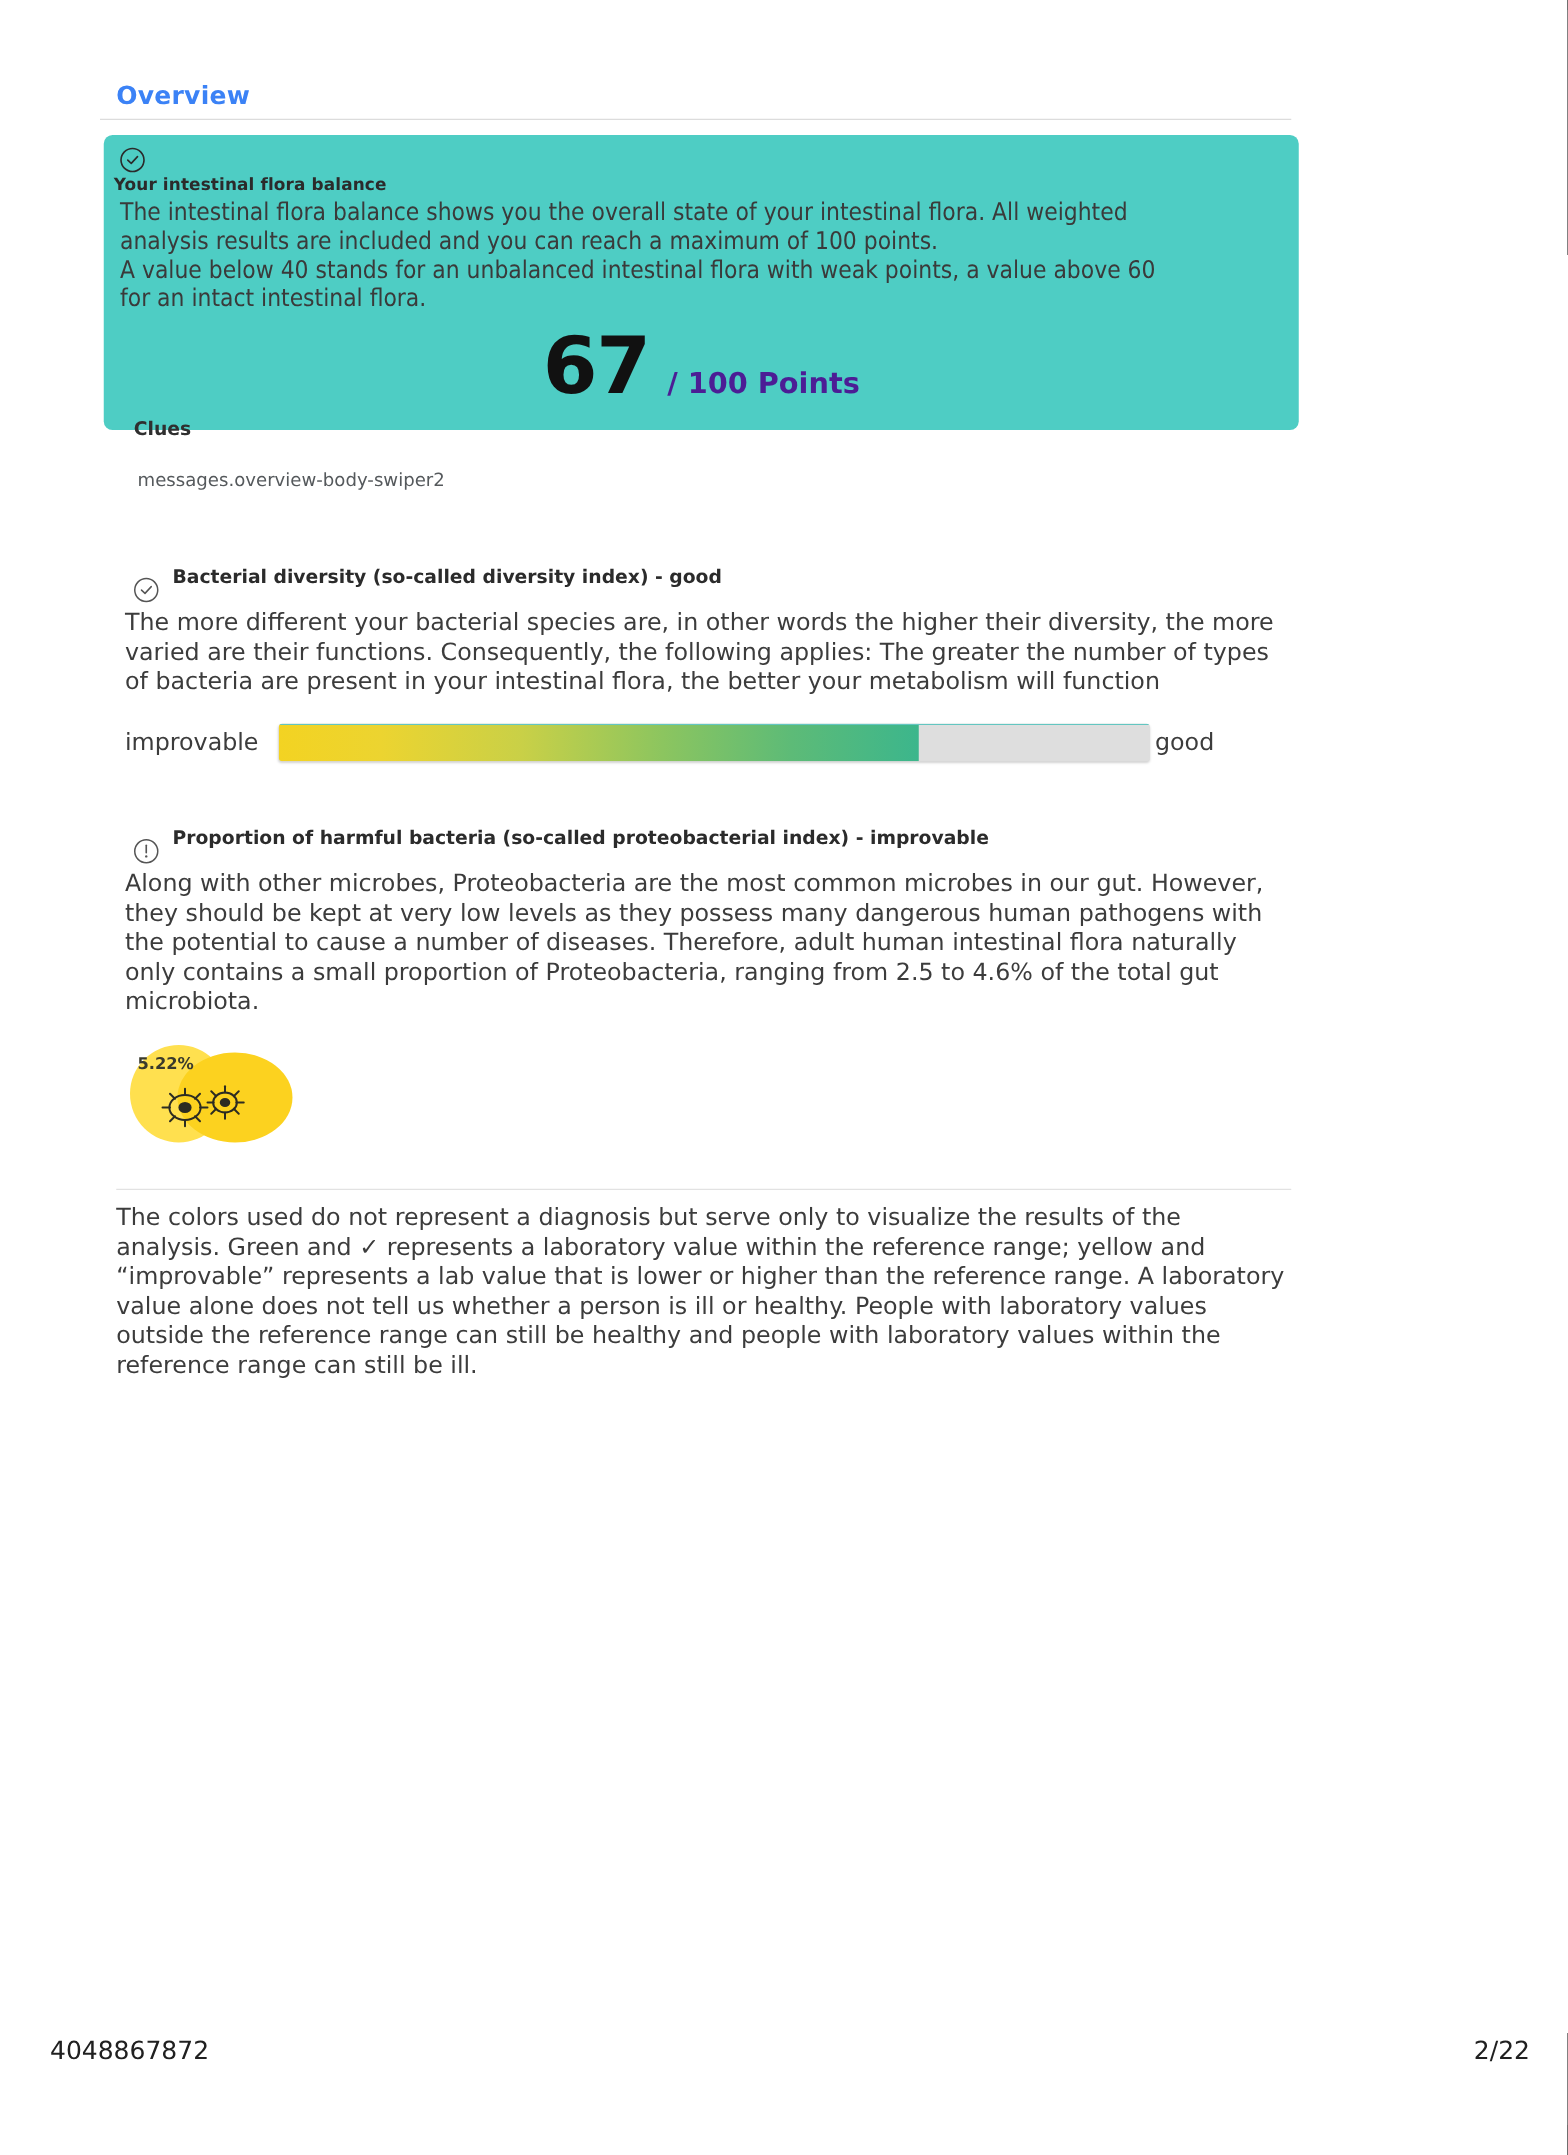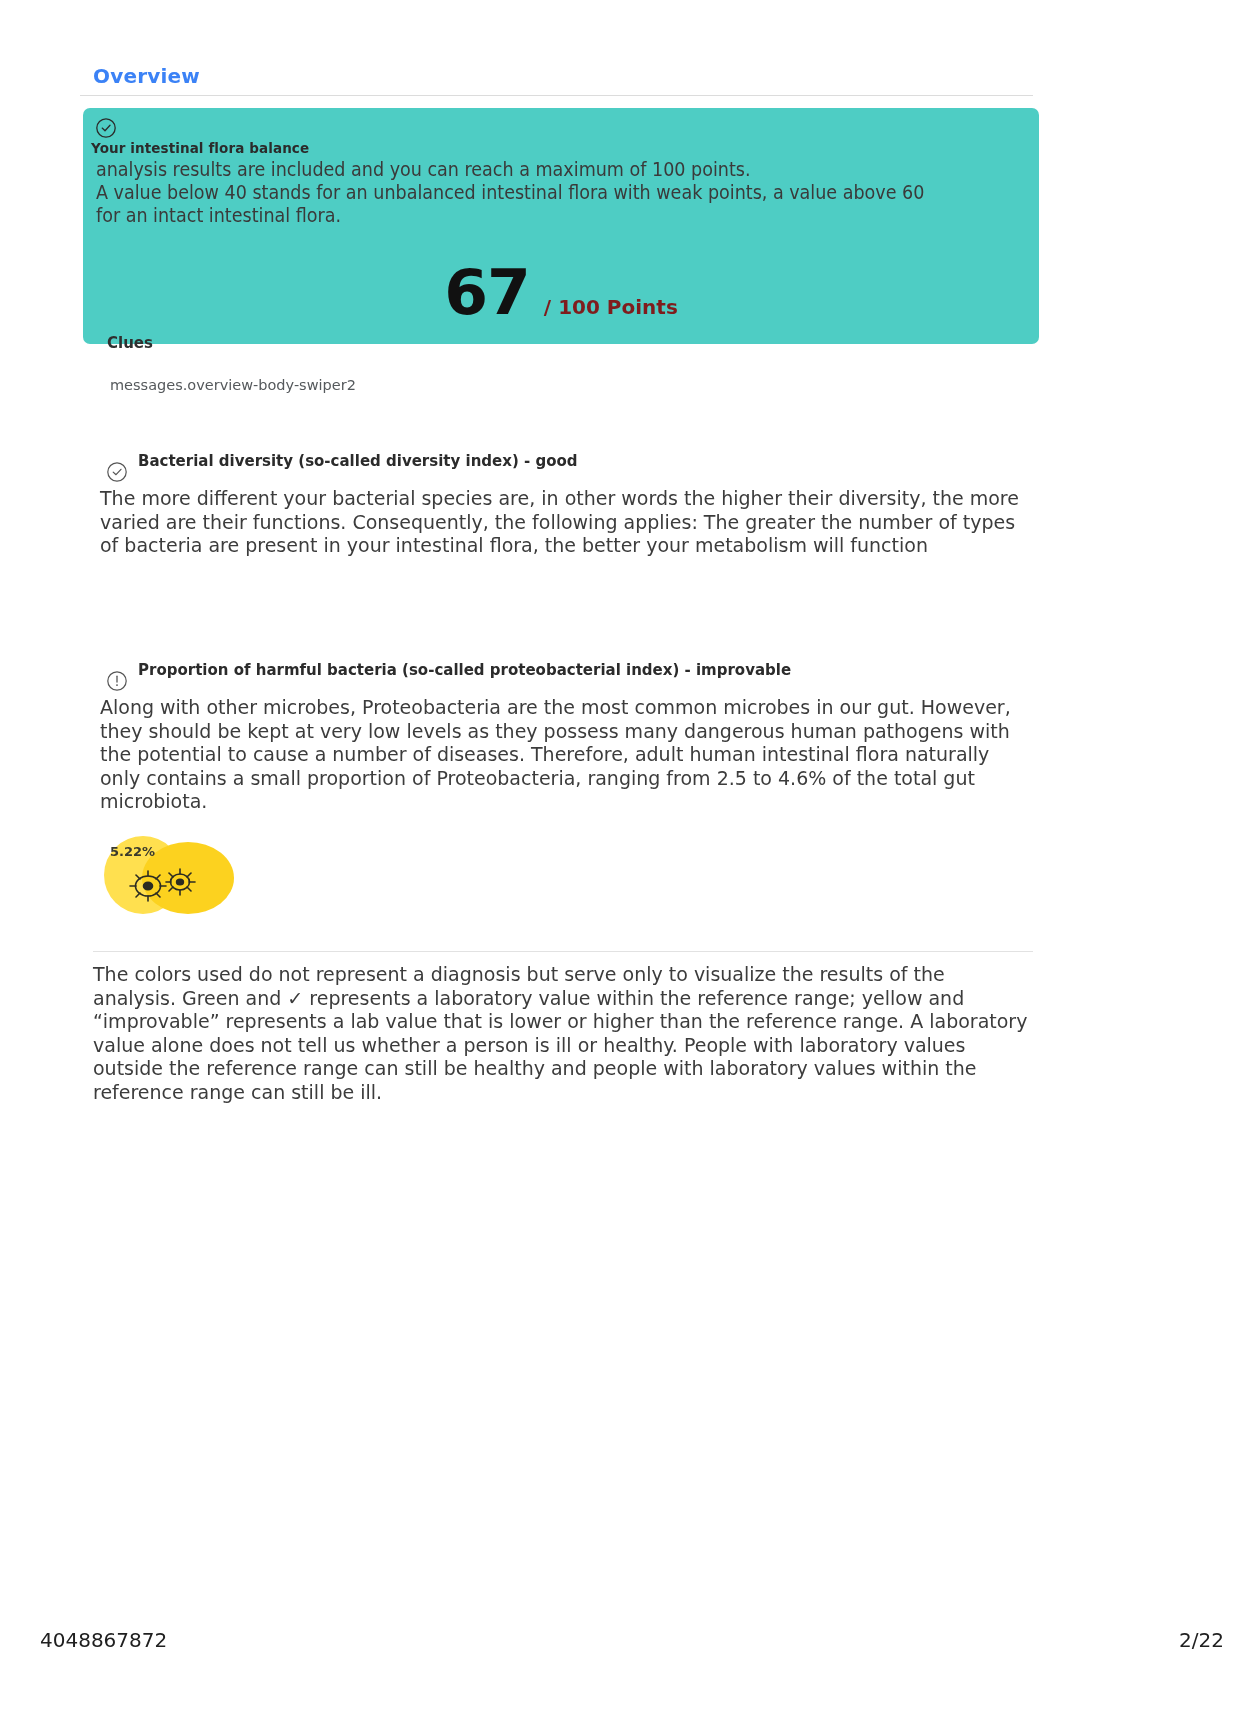--- a/index.html
+++ b/index.html
@@ -94,23 +94,23 @@
   }
   .hero-score {
     font-size: 63px;
     font-weight: bold;
     color: #111;
     vertical-align: baseline;
     letter-spacing: -1px;
     margin-top: 32px;
   }
   .hero-score-unit {
-    font-size: 20px;
-    font-weight: bold;
-    color: #7f1d1d;
+    font-size: 23px;
+    font-weight: bold;
+    color: #4c1d95;
     margin-left: 14px;
   }
 
   
   .clues-title {
     position: absolute;
     left: 107px;
     top: 326px;
     font-size: 15px;
     font-weight: bold;
@@ -293,20 +293,21 @@
 
     <div class="hero">
       <span class="hero-icon">
         <svg width="24" height="24" viewBox="0 0 24 24" fill="none">
           <circle cx="12" cy="12" r="9.2" stroke="#2b2b2b" stroke-width="1.3" fill="none"></circle>
           <path d="M8.2 12.1 L11 14.7 L16 9.3" stroke="#2b2b2b" stroke-width="1.3" fill="none" stroke-linecap="round" stroke-linejoin="round"></path>
         </svg>
       </span>
       <div class="hero-label">Your intestinal flora balance</div>
       <div class="hero-body">
+        <p>The intestinal flora balance shows you the overall state of your intestinal flora. All weighted</p>
         <p>analysis results are included and you can reach a maximum of 100 points.</p>
         <p>A value below 40 stands for an unbalanced intestinal flora with weak points, a value above 60</p>
         <p>for an intact intestinal flora.</p>
       </div>
       <div class="hero-score-wrap">
         <span class="hero-score">67</span><span class="hero-score-unit">/ 100 Points</span>
       </div>
     </div>
 
     <div class="clues-title">Clues</div>
@@ -317,20 +318,27 @@
         <svg width="24" height="24" viewBox="0 0 24 24" fill="none">
           <circle cx="12" cy="12" r="9.2" stroke="#555" stroke-width="1.2" fill="none"></circle>
           <path d="M8.2 12.1 L11 14.7 L16 9.3" stroke="#555" stroke-width="1.2" fill="none" stroke-linecap="round" stroke-linejoin="round"></path>
         </svg>
       </span>
       <span class="sh-text">Bacterial diversity (so-called diversity index) - good</span>
     </div>
 
     <div class="body-text" style="left:100px; top:479px; width:925px;">The more different your bacterial species are, in other words the higher their diversity, the more varied are their functions. Consequently, the following applies: The greater the number of types of bacteria are present in your intestinal flora, the better your metabolism will function</div>
 
+    <div class="meter-row">
+      <span class="meter-label left">improvable</span>
+      <div class="meter-track">
+        <div class="meter-fill" style="width: 73.5%;"></div>
+      </div>
+      <span class="meter-label right">good</span>
+    </div>
 
     <div class="section-head" style="left:105px; top:618px; width:800px; height:32px;">
       <span class="sh-icon">
         <svg width="24" height="24" viewBox="0 0 24 24" fill="none">
           <circle cx="12" cy="12" r="9.2" stroke="#555" stroke-width="1.2" fill="none"></circle>
           <path d="M12 7.2 L12 13.1" stroke="#555" stroke-width="1.3" stroke-linecap="round"></path>
           <circle cx="12" cy="16.1" r="0.95" fill="#555"></circle>
         </svg>
       </span>
       <span class="sh-text">Proportion of harmful bacteria (so-called proteobacterial index) - improvable</span>

